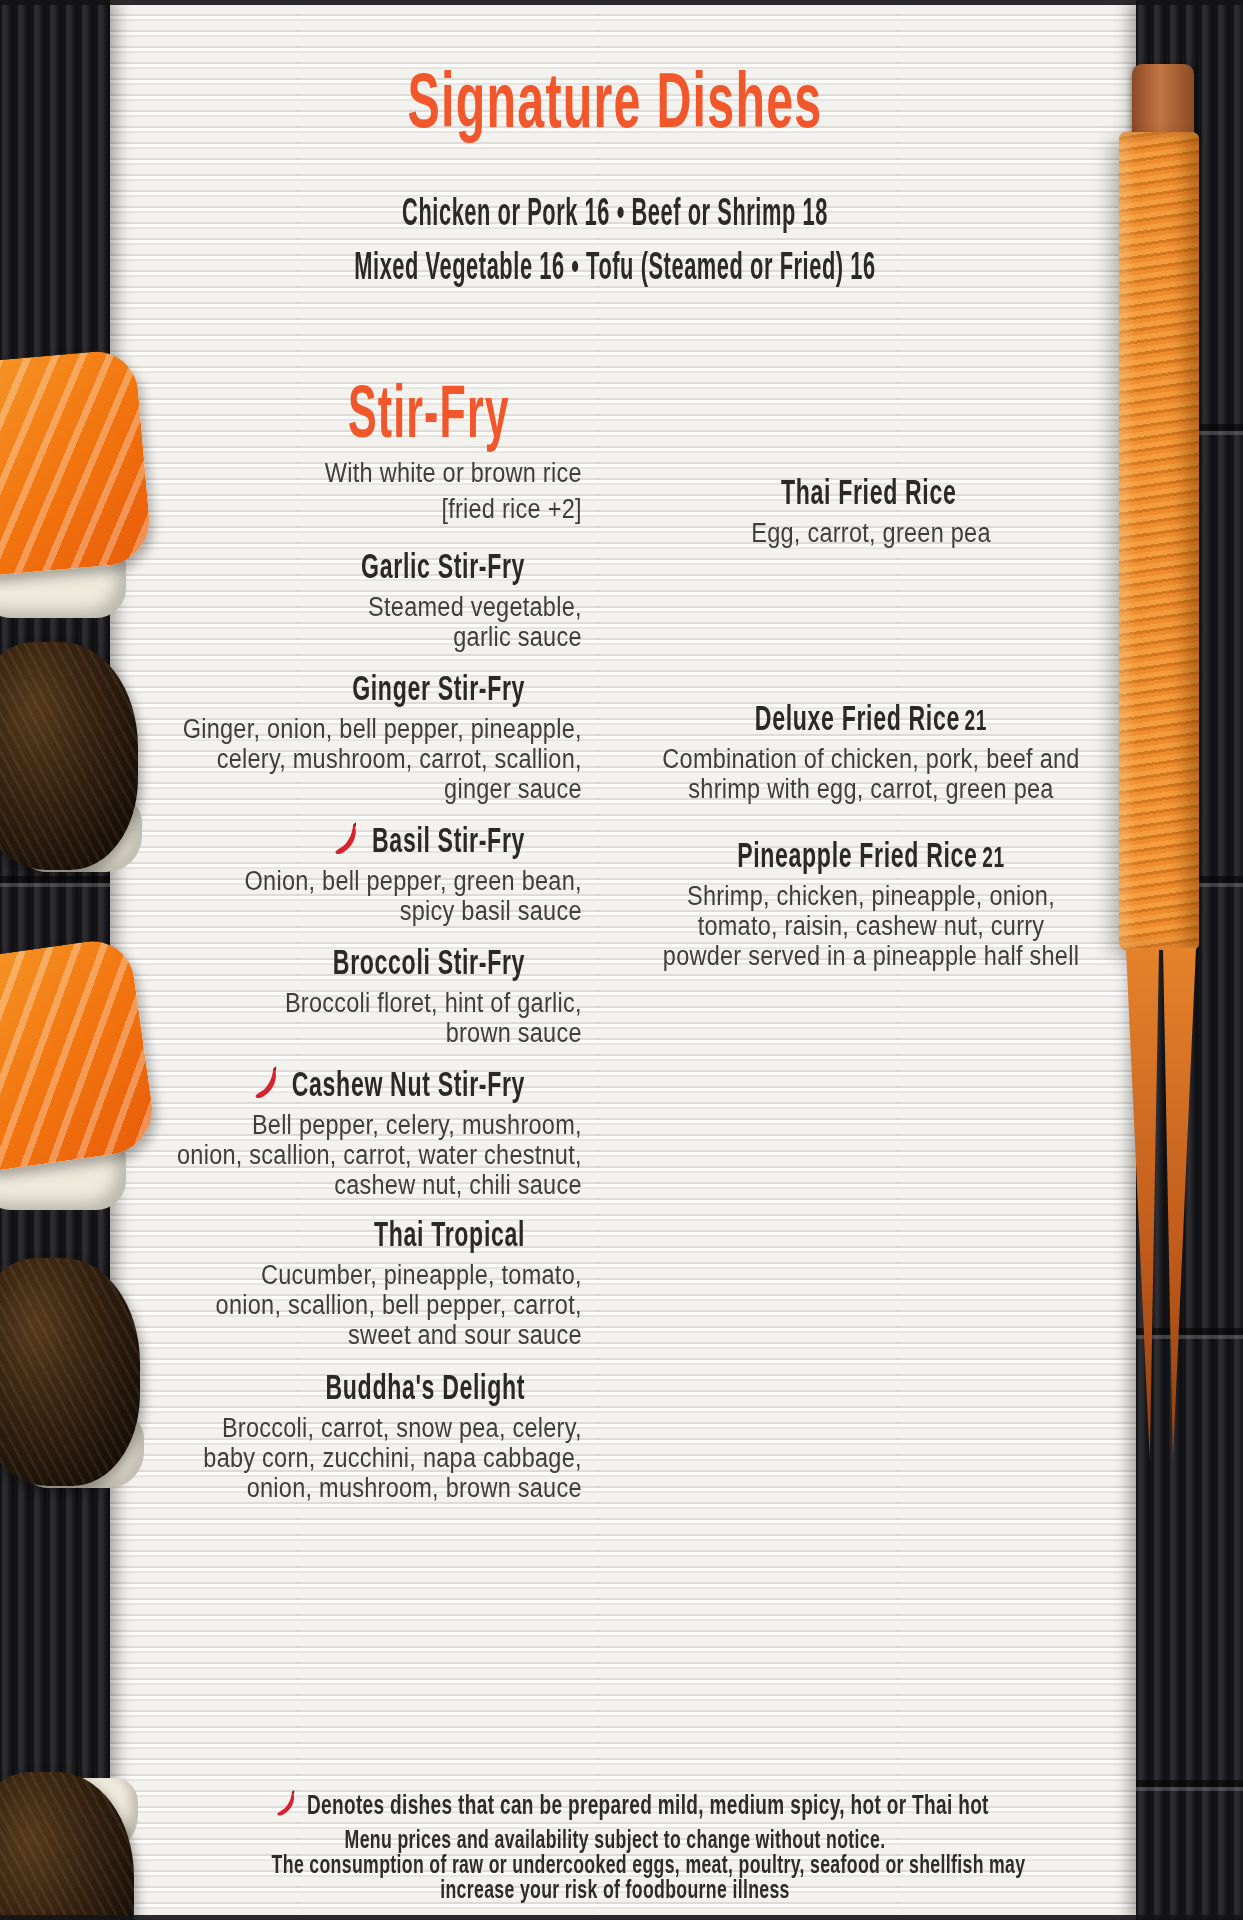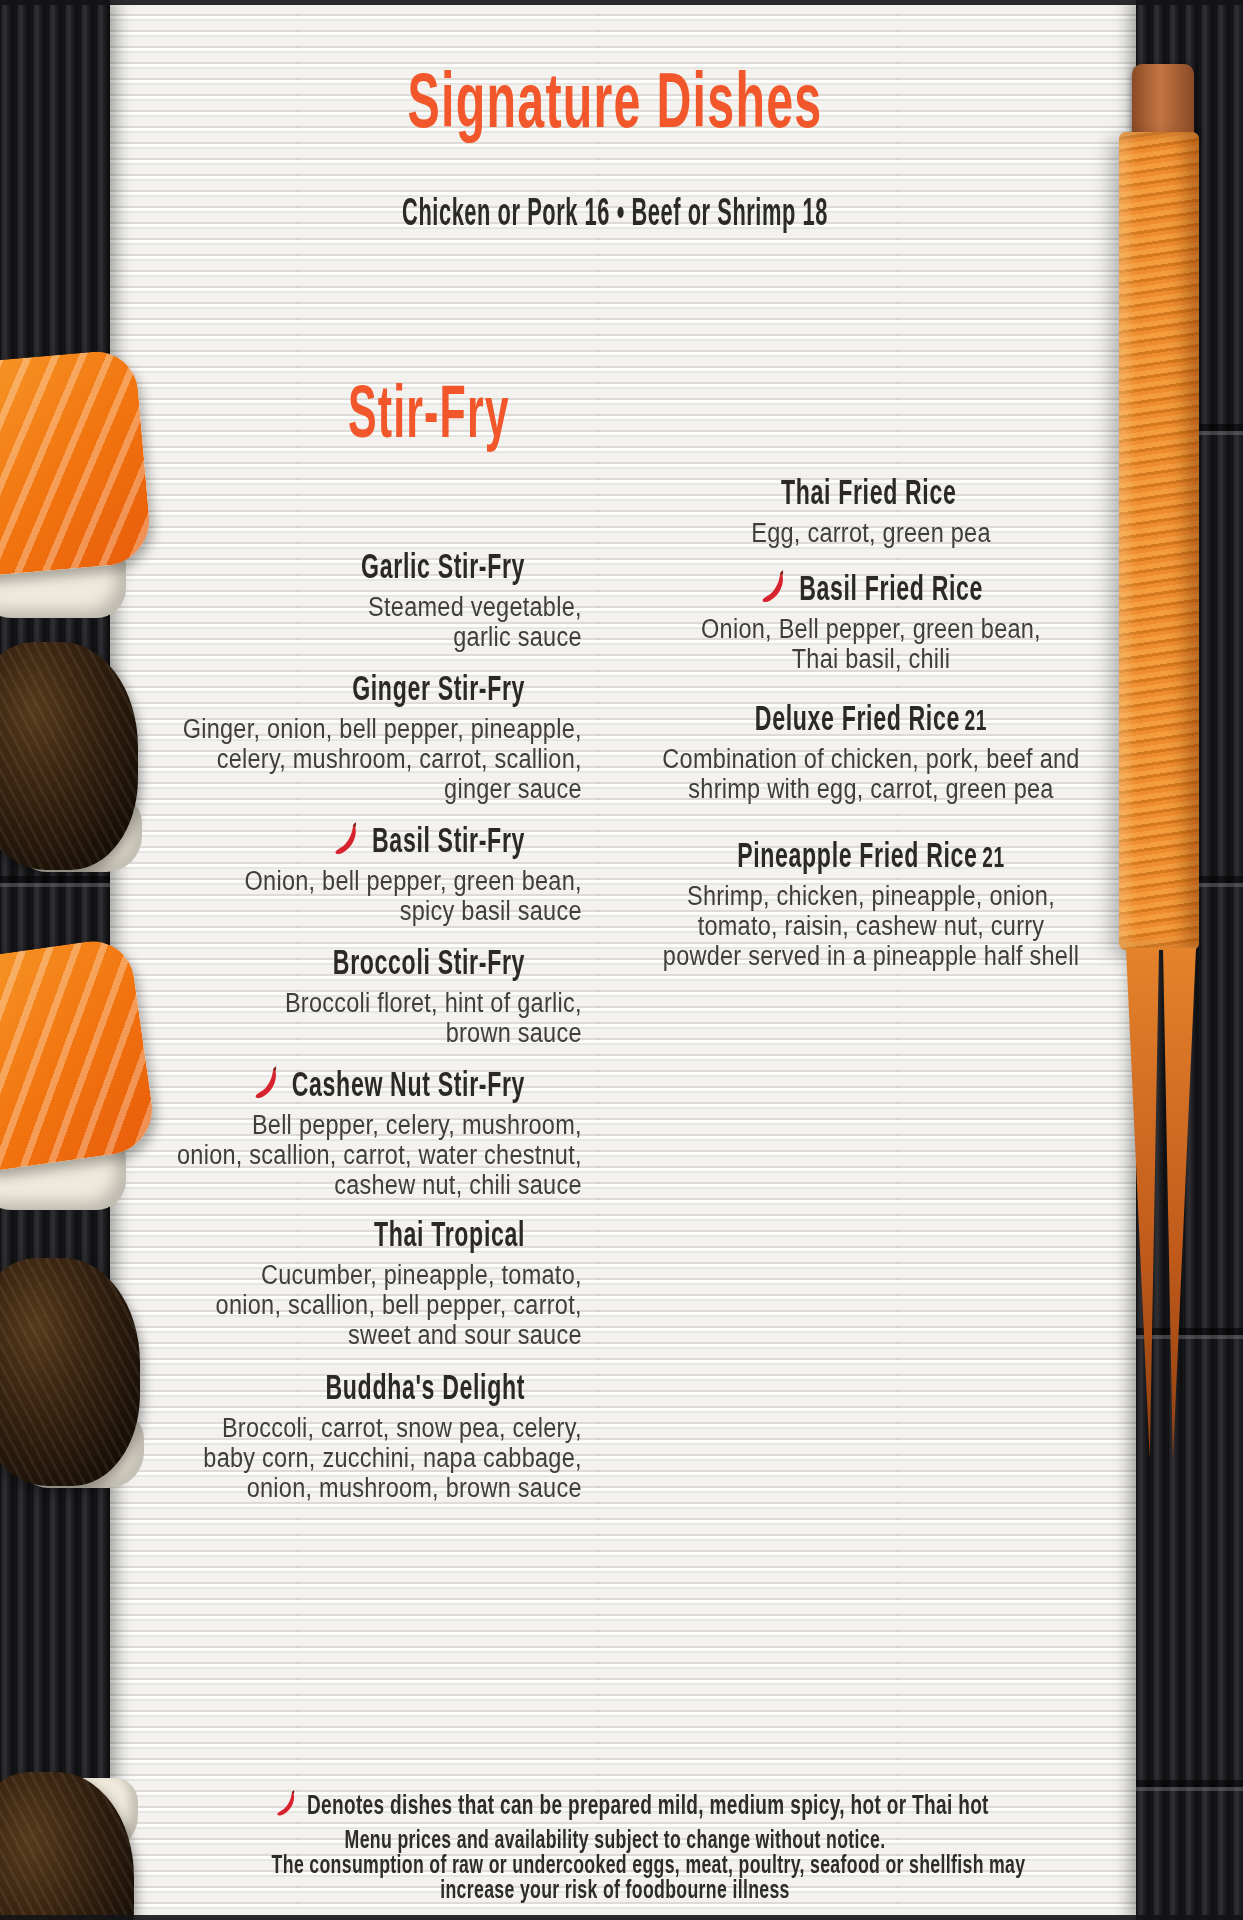--- a/index.html
+++ b/index.html
@@ -129,23 +129,32 @@
     <div class="rice" style="bottom:auto;top:6px"></div>
     <div class="nori"></div>
   </div>
 
   <div class="txt hdr" style="top:58px">
     <div class="big-title">Signature Dishes</div>
   </div>
   <div class="txt hdr" style="top:190px">
     <div class="price-line">Chicken or Pork 16 • Beef or Shrimp 18</div>
   </div>
+  <div class="txt hdr" style="top:244px">
+    <div class="price-line">Mixed Vegetable 16 • Tofu (Steamed or Fried) 16</div>
+  </div>
 
   <div class="txt col-l" style="top:372px">
     <div class="section-title">Stir-Fry</div>
+  </div>
+  <div class="txt col-l" style="top:456px">
+    <div class="desc">
+      <div>With white or brown rice</div>
+      <div class="note2">[fried rice +2]</div>
+    </div>
   </div>
 
   <div class="txt col-l" style="top:544px">
     <div class="dish-name">
       <span>Garlic Stir-Fry</span><span class="price"></span>
     </div>
     <div class="desc">
       <div>Steamed vegetable,</div>
       <div>garlic sauce</div>
     </div>
@@ -224,32 +233,20 @@
 
   <div class="txt col-r" style="top:470px">
     <div class="dish-name">
       <span>Thai Fried Rice</span><span class="price"></span>
     </div>
     <div class="desc">
       <div>Egg, carrot, green pea</div>
     </div>
   </div>
 
-  <div class="txt col-r" style="top:566px">
-    <div class="dish-name">
-      <span class="chili"><svg viewBox="0 0 40 38">
-            <path d="M31.2 6.2 C32.6 4.2 32.2 1.4 32.2 1.4 C32.2 1.4 29.4 1.8 28.2 3.6 C27.6 4.5 27.8 5.6 28.4 6.4 Z" fill="#7C1D14"></path>
-            <path d="M30.8 5.2 C33.4 9.6 31.6 17.2 25.4 22.8 C18.8 28.8 9.4 32.4 4.0 31.2 C2.4 30.8 2.2 29.6 3.6 28.6 C7.6 25.8 12.0 25.4 17.2 21.6 C22.6 17.6 26.0 12.4 27.2 7.4 C27.7 5.4 29.6 3.6 30.8 5.2 Z" fill="#D7232E"></path>
-          </svg></span><span>Basil Fried Rice</span><span class="price"></span>
-    </div>
-    <div class="desc">
-      <div>Onion, Bell pepper, green bean,</div>
-      <div>Thai basil, chili</div>
-    </div>
-  </div>
 
   <div class="txt col-r" style="top:696px">
     <div class="dish-name">
       <span>Deluxe Fried Rice</span><span class="price">21</span>
     </div>
     <div class="desc">
       <div>Combination of chicken, pork, beef and</div>
       <div>shrimp with egg, carrot, green pea</div>
     </div>
   </div>

